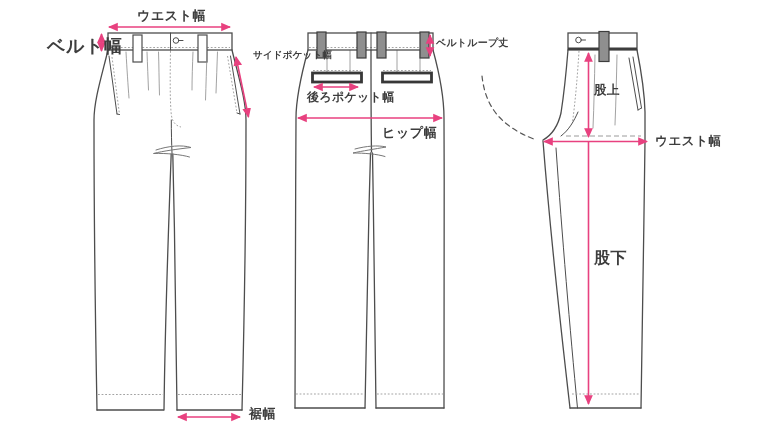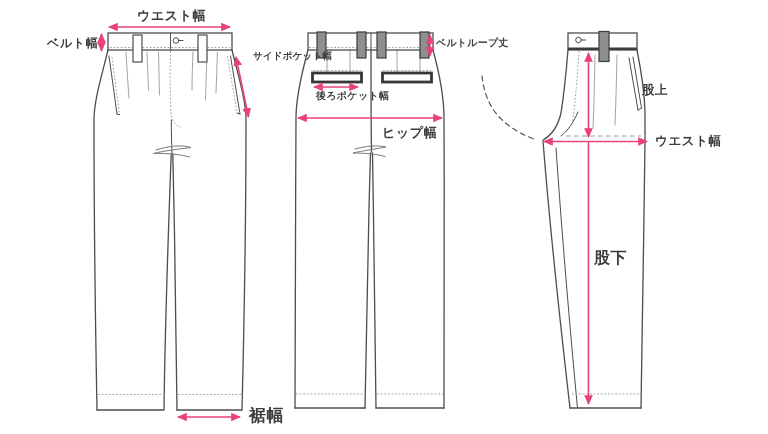--- a/index.html
+++ b/index.html
@@ -5,21 +5,21 @@
   :root{
     --accent:#e8417f;
     --line:#4d4d4d;
     --muted:#8a8a8a;
     --stitch:#999999;
     --text:#3d3d3d;
   }
   html,body{margin:0;padding:0;background:#fff;}
   #stage{
     position:relative;width:768px;height:434px;background:#ffffff;overflow:hidden;
-    font-family:Liberation Sans, sans-serif;
+    font-family:Liberation Serif, serif;
   }
   #art{position:absolute;left:0;top:0;}
   .lbl{
     position:absolute;color:var(--text);font-weight:600;letter-spacing:0.6px;
     white-space:nowrap;line-height:1;
   }
   
   .outline{fill:none;stroke:var(--line);stroke-width:1.3;stroke-linecap:round;stroke-linejoin:round;}
   .outline-thin{fill:none;stroke:var(--line);stroke-width:1;stroke-linecap:round;}
   .band{fill:#ffffff;stroke:var(--line);stroke-width:1.3;}
@@ -145,22 +145,22 @@
       <path class="arrow" d="M430,35 V56"></path>
       <path class="arrow" d="M314,87 H358"></path>
       <path class="arrow" d="M298,118 H442"></path>
       <path class="arrow" d="M588.5,53 V137"></path>
       <path class="arrow" d="M544,141.5 H647"></path>
       <path class="arrow-endonly" d="M588.5,141.5 V404"></path>
     </g>
   </svg>
 
   <div class="lbl" style="left:137px;top:9px;font-size:13px;">ウエスト幅</div>
-  <div class="lbl" style="left:47px;top:37px;font-size:12px;">ベルト幅</div>
+  <div class="lbl" style="left:47px;top:37px;font-size:18px;">ベルト幅</div>
   <div class="lbl" style="left:240px;top:51px;font-size:9.5px;letter-spacing:0.2px;margin-left:13px;">サイドポケット幅</div>
-  <div class="lbl" style="left:249px;top:407px;font-size:17px;">裾幅</div>
+  <div class="lbl" style="left:249px;top:407px;font-size:13px;">裾幅</div>
   <div class="lbl" style="left:436px;top:38px;font-size:10px;letter-spacing:0.2px;">ベルトループ丈</div>
-  <div class="lbl" style="left:316px;top:91px;font-size:10px;letter-spacing:0.3px;">後ろポケット幅</div>
+  <div class="lbl" style="left:307px;top:91px;font-size:12px;letter-spacing:0.3px;">後ろポケット幅</div>
   <div class="lbl" style="left:382px;top:126px;font-size:13px;">ヒップ幅</div>
-  <div class="lbl" style="left:594px;top:84px;font-size:12.5px;padding-left:48px;">股上</div>
+  <div class="lbl" style="left:594px;top:84px;font-size:12.5px;">股上</div>
   <div class="lbl" style="left:655px;top:135px;font-size:12.5px;">ウエスト幅</div>
   <div class="lbl" style="left:594px;top:250px;font-size:16px;">股下</div>
 </div>
 
 </body></html>

